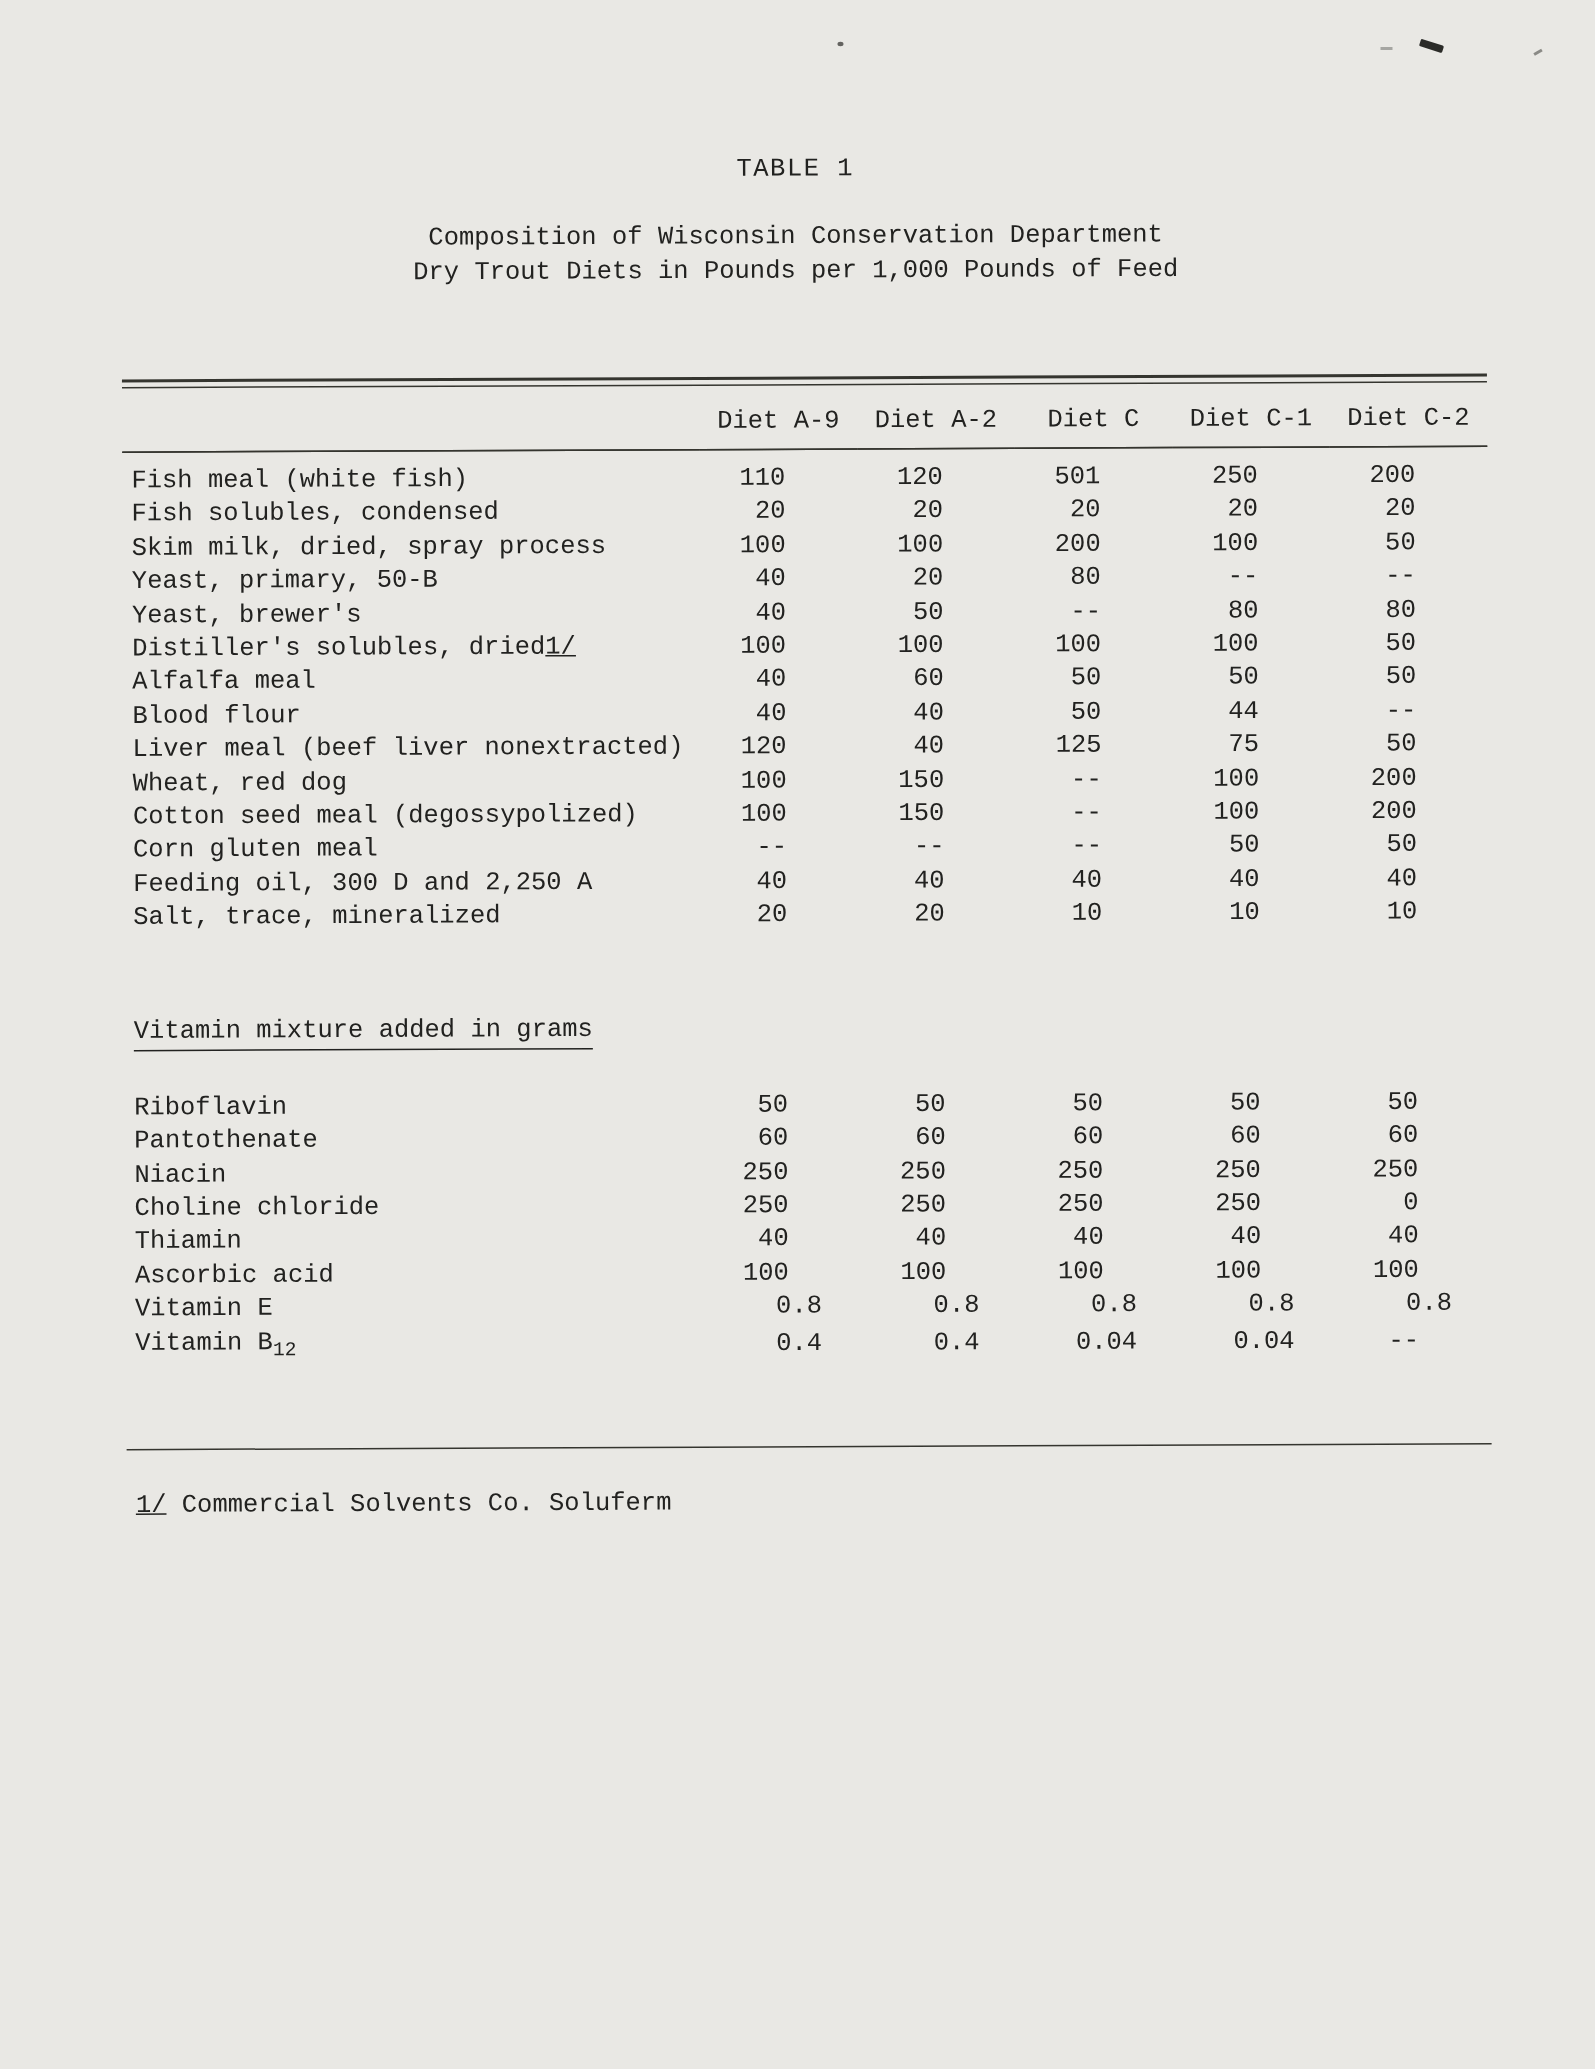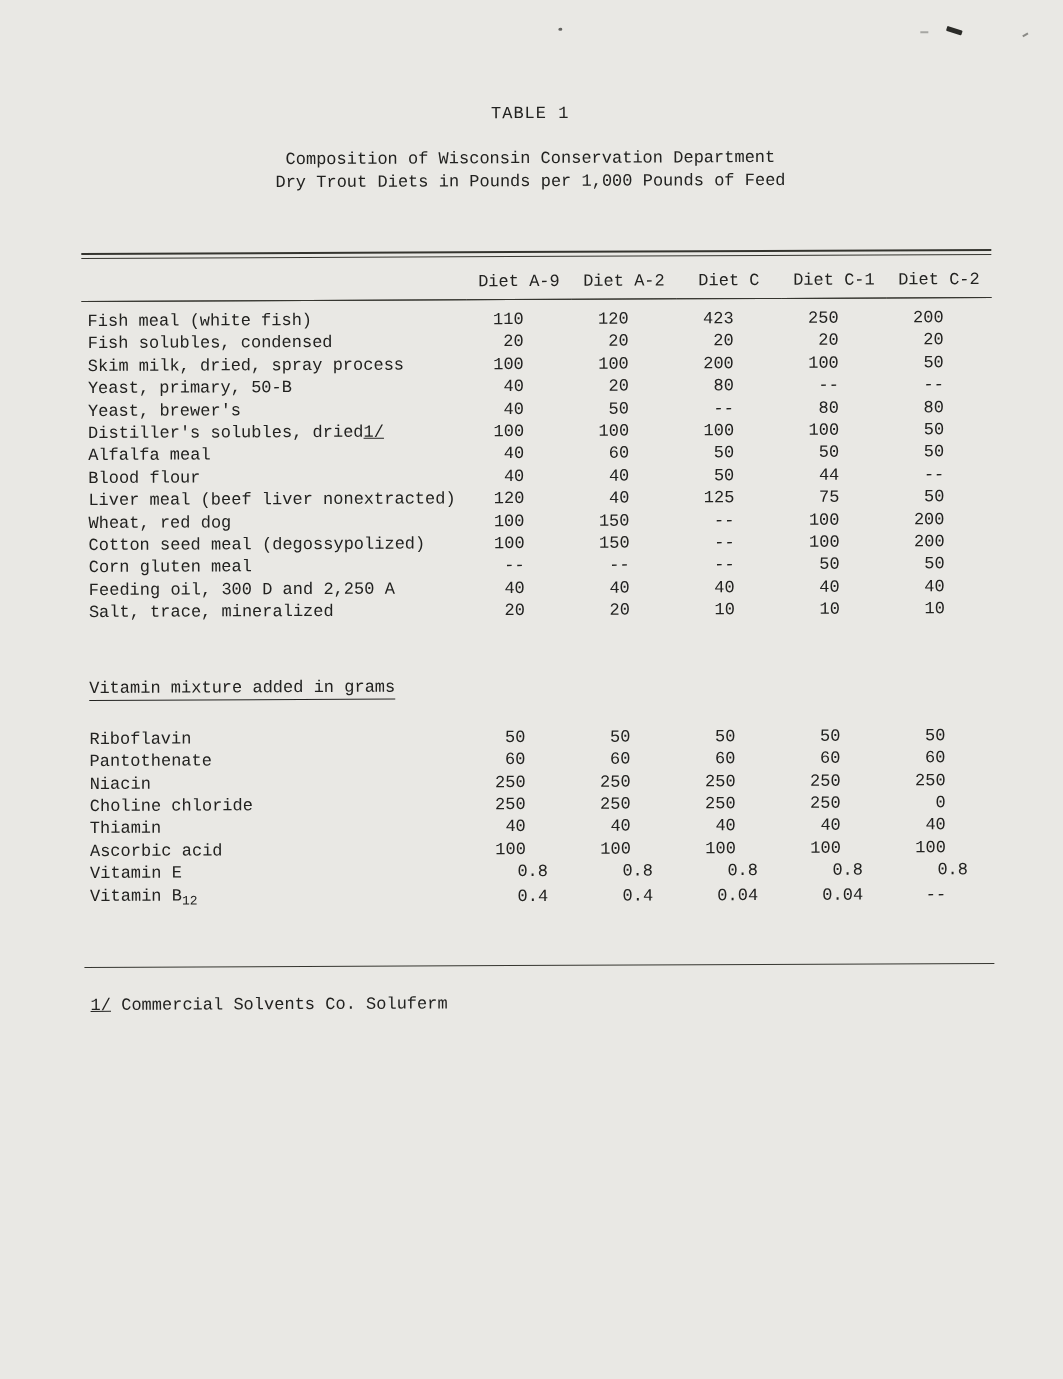--- a/index.html
+++ b/index.html
@@ -137,21 +137,21 @@
             <th>Diet C</th>
             <th>Diet C-1</th>
             <th>Diet C-2</th>
           </tr>
       </thead>
       <tbody id="ingredient-body">
           <tr>
             <td class="label-col">Fish meal (white fish)</td>
             <td class="num">110</td>
             <td class="num">120</td>
-            <td class="num">423</td>
+            <td class="num">501</td>
             <td class="num">250</td>
             <td class="num">200</td>
           </tr>
           <tr>
             <td class="label-col">Fish solubles, condensed</td>
             <td class="num">20</td>
             <td class="num">20</td>
             <td class="num">20</td>
             <td class="num">20</td>
             <td class="num">20</td>

